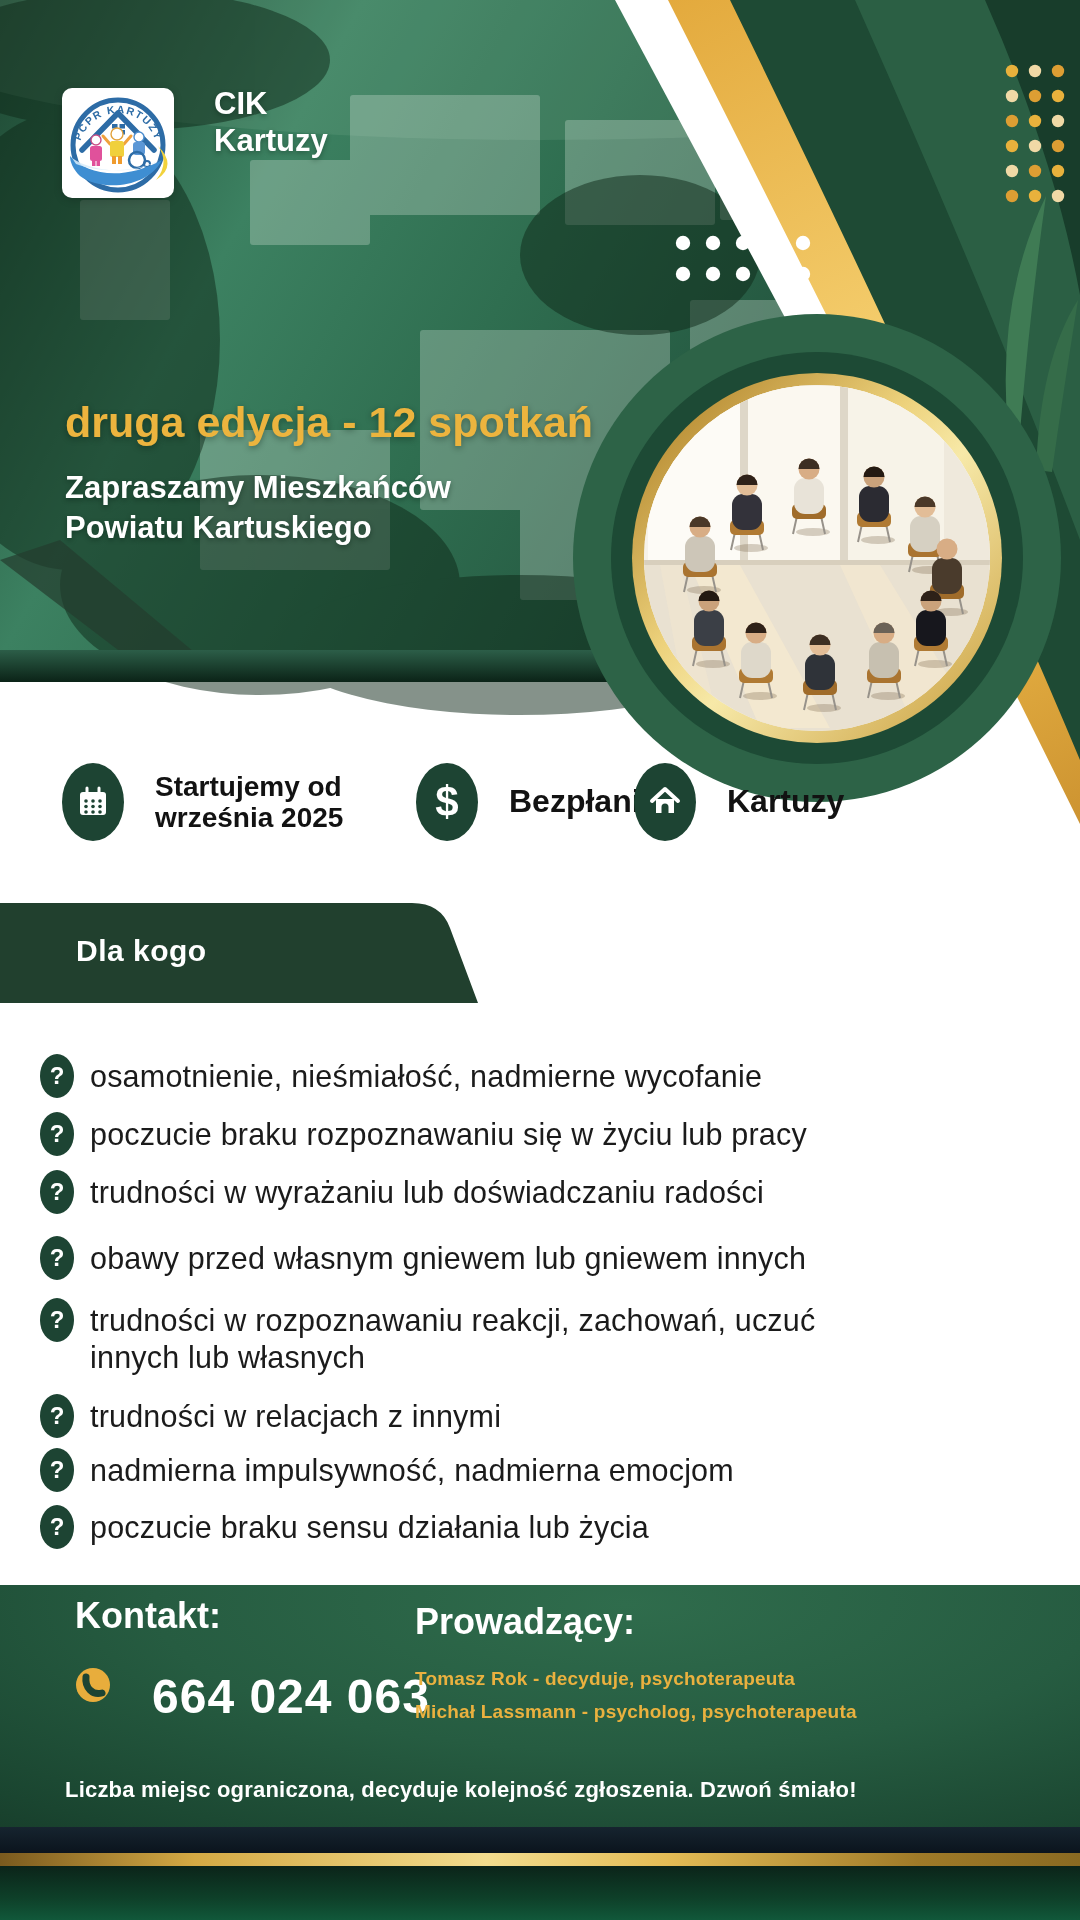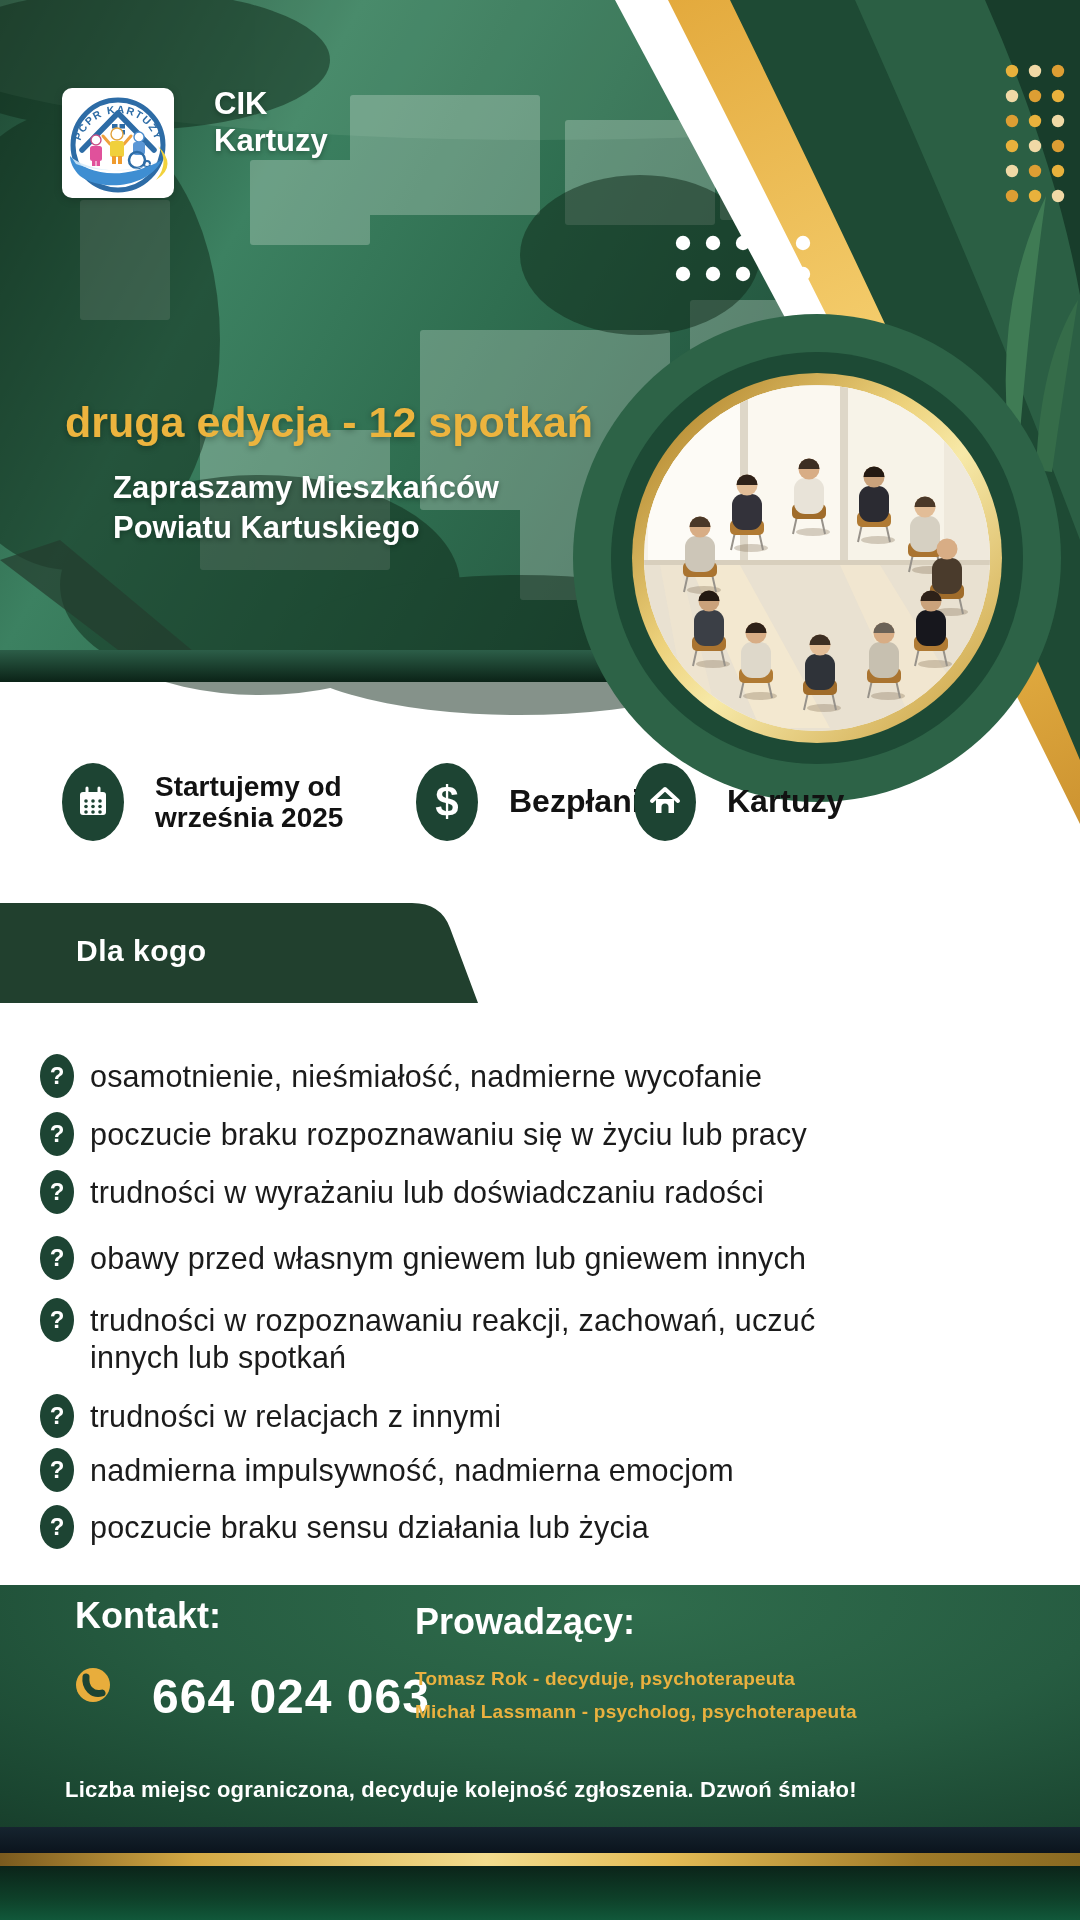--- a/index.html
+++ b/index.html
@@ -9,21 +9,21 @@
   .abs{position:absolute;}
 
   
   .org-name{left:214px;top:86px;color:#ffffff;font-weight:700;font-size:31px;line-height:1.18;
             text-shadow:0 2px 5px rgba(0,25,15,.35);}
   .title{left:63px;top:224px;color:#ffffff;font-weight:700;font-size:86px;line-height:1.04;
          letter-spacing:-1px;text-shadow:0 3px 8px rgba(0,25,15,.35);}
   .subtitle{left:65px;top:398px;color:#ecb43e;font-weight:700;font-size:43px;
             text-shadow:0 2px 6px rgba(0,25,15,.4);}
   .invite{left:65px;top:468px;color:#ffffff;font-weight:700;font-size:31px;line-height:1.3;
-          text-shadow:0 2px 5px rgba(0,25,15,.4);margin-left:48px;}
+          text-shadow:0 2px 5px rgba(0,25,15,.4);}
 
   
   .logo-card{left:62px;top:88px;width:112px;height:110px;background:#ffffff;border-radius:10px;
              overflow:hidden;box-shadow:0 2px 8px rgba(0,0,0,.18);}
 
   
   .badge{top:762px;display:flex;align-items:center;gap:31px;height:80px;}
   .badge-icon{width:62px;height:78px;border-radius:50%;background:#1d4433;display:flex;
               align-items:center;justify-content:center;flex:0 0 auto;}
   .badge-label{color:#121212;font-weight:700;font-size:28px;line-height:1.12;}
@@ -361,21 +361,21 @@
   <div class="abs who-item" style="top:1174px">
     <div class="q-bullet">?</div>
     <div class="who-text">trudności w wyrażaniu lub doświadczaniu radości</div>
   </div>
   <div class="abs who-item" style="top:1240px">
     <div class="q-bullet">?</div>
     <div class="who-text">obawy przed własnym gniewem lub gniewem innych</div>
   </div>
   <div class="abs who-item narrow" style="top:1302px">
     <div class="q-bullet">?</div>
-    <div class="who-text">trudności w rozpoznawaniu reakcji, zachowań, uczuć innych lub spotkań</div>
+    <div class="who-text">trudności w rozpoznawaniu reakcji, zachowań, uczuć innych lub własnych</div>
   </div>
   <div class="abs who-item" style="top:1398px">
     <div class="q-bullet">?</div>
     <div class="who-text">trudności w relacjach z innymi</div>
   </div>
   <div class="abs who-item" style="top:1452px">
     <div class="q-bullet">?</div>
     <div class="who-text">nadmierna impulsywność, nadmierna emocjom</div>
   </div>
   <div class="abs who-item" style="top:1509px">

